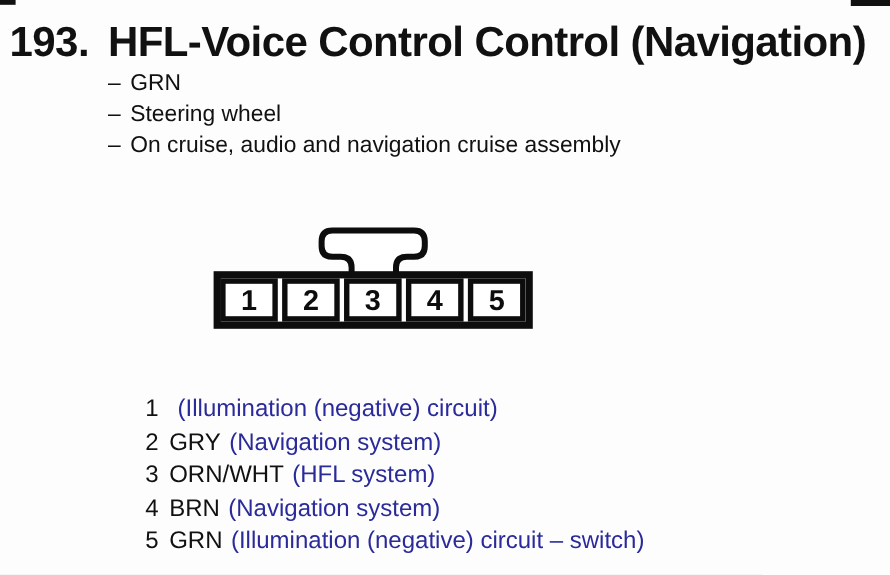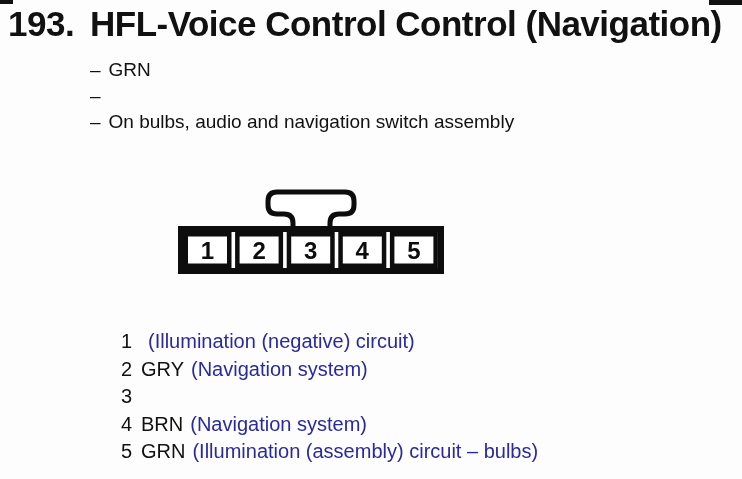--- a/index.html
+++ b/index.html
@@ -11,21 +11,21 @@
     font-family:"Liberation Sans",sans-serif;
     color:var(--text-color,#111);
   }
   
   .artifact{position:absolute;background:#111;}
   .artifact.tl{left:0;top:0;width:13px;height:4px;}
   .artifact.tr{left:709px;top:0;width:33px;height:5px;}
 
   
   .title-row{
-    position:absolute;left:8px;top:2px;
+    position:absolute;left:8px;top:14px;
     display:flex;
     font-weight:bold;font-size:35px;line-height:44px;
     letter-spacing:-0.5px;white-space:nowrap;justify-content:center;
   }
   .title-num{width:82px;flex:0 0 82px;}
 
   
   .bullets{
     position:absolute;left:90px;top:57px;
     list-style:none;margin:0;padding:0;
@@ -64,24 +64,25 @@
     <span class="title-text">HFL-Voice Control Control (Navigation)</span>
   </div>
 
   <ul class="bullets">
     <li>
       <span class="bullet-dash">–</span>
       <span>GRN</span>
     </li>
     <li>
       <span class="bullet-dash">–</span>
+      <span>Steering wheel</span>
     </li>
     <li>
       <span class="bullet-dash">–</span>
-      <span>On bulbs, audio and navigation switch assembly</span>
+      <span>On cruise, audio and navigation cruise assembly</span>
     </li>
   </ul>
 
   <svg class="connector-svg" width="290" height="97" viewBox="0 0 290 97">
 
     <path class="stroke" stroke-width="5" stroke-linejoin="round" d="M 112 6 H 180 Q 189 6 189 15 V 19 Q 189 28 180 28 H 174
              Q 165 28 165 37 V 48 H 128 V 37 Q 128 28 119 28 H 112
              Q 103 28 103 19 V 15 Q 103 6 112 6 Z"></path>
 
     <rect class="stroke" x="16" y="43" width="260" height="42" stroke-width="6"></rect>
@@ -103,26 +104,28 @@
       <span class="pin-num">1</span>
       <span class="pin-desc">(Illumination (negative) circuit)</span>
     </div>
     <div class="pin-row">
       <span class="pin-num">2</span>
       <span class="pin-wire">GRY</span>
       <span class="pin-desc">(Navigation system)</span>
     </div>
     <div class="pin-row">
       <span class="pin-num">3</span>
+      <span class="pin-wire">ORN/WHT</span>
+      <span class="pin-desc">(HFL system)</span>
     </div>
     <div class="pin-row">
       <span class="pin-num">4</span>
       <span class="pin-wire">BRN</span>
       <span class="pin-desc">(Navigation system)</span>
     </div>
     <div class="pin-row">
       <span class="pin-num">5</span>
       <span class="pin-wire">GRN</span>
-      <span class="pin-desc">(Illumination (assembly) circuit – bulbs)</span>
+      <span class="pin-desc">(Illumination (negative) circuit – switch)</span>
     </div>
   </div>
 
 </div>
 
 </body></html>

